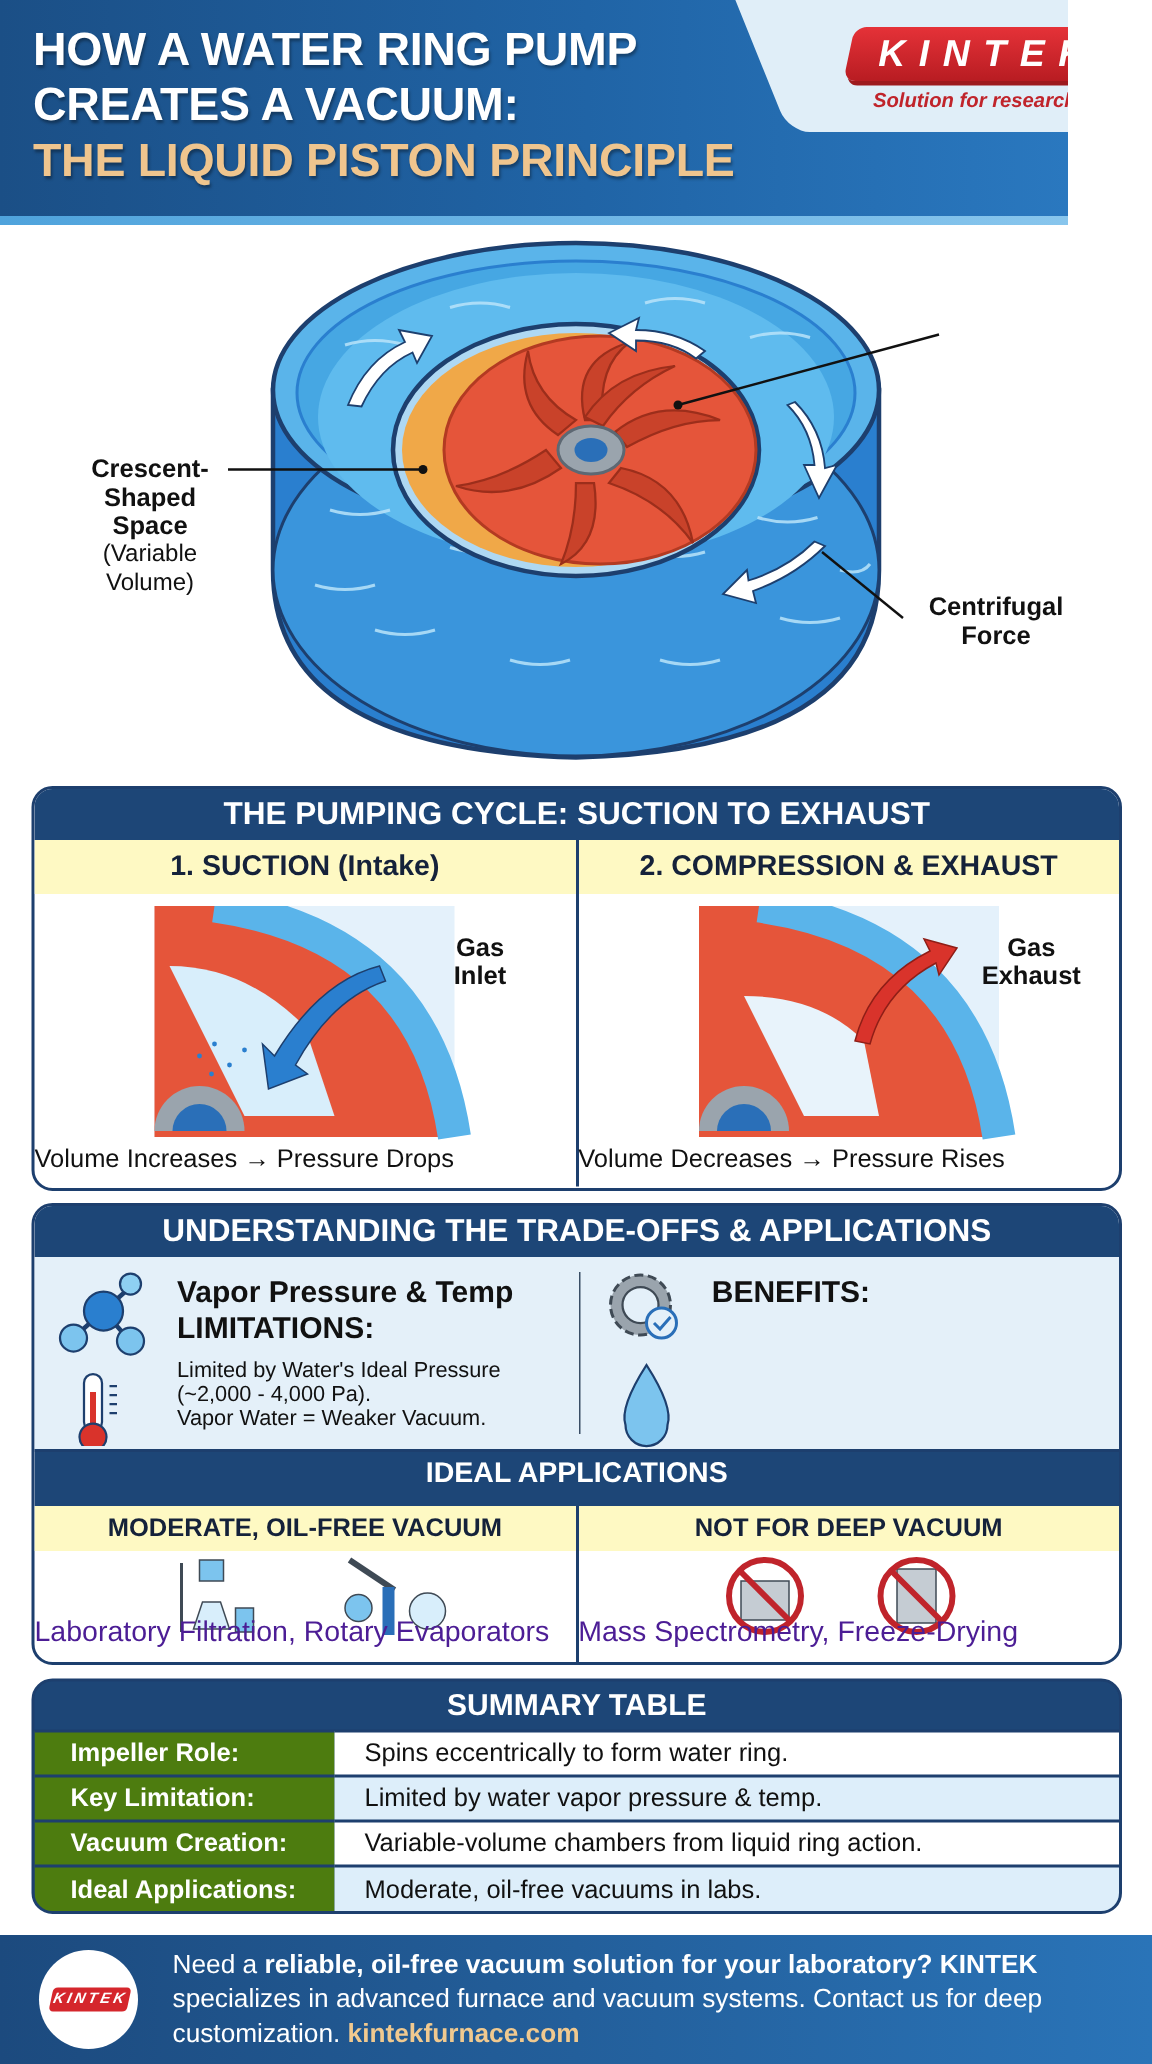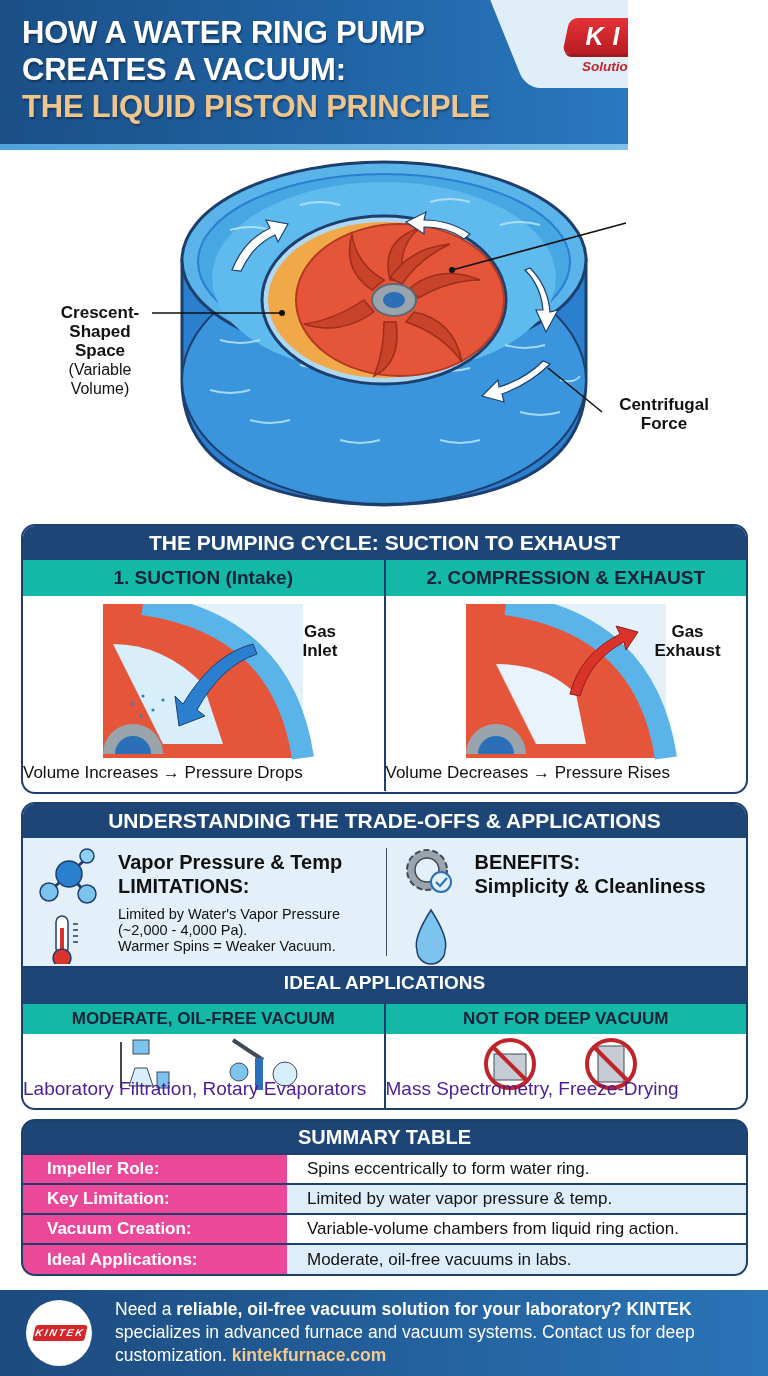--- a/index.html
+++ b/index.html
@@ -1,47 +1,47 @@
 <!DOCTYPE html>
 <html><head>
 <meta charset="utf-8">
 <style>
 *{box-sizing:border-box;margin:0;padding:0}
 body{width:768px;height:1376px;overflow:hidden;background:#ffffff;font-family:"Liberation Sans",sans-serif;position:relative}
-.hdr{position:absolute;left:0;top:0;width:628px;height:150px;background:linear-gradient(90deg,#1b4f86 0%,#2064a6 55%,#2a78bf 100%);overflow:hidden}
+.hdr{position:absolute;left:0;top:0;width:712px;height:150px;background:linear-gradient(90deg,#1b4f86 0%,#2064a6 55%,#2a78bf 100%);overflow:hidden}
 .hdr-strip{position:absolute;left:0;top:144px;width:768px;height:6px;background:linear-gradient(90deg,#4fa3dc,#8cc8ee)}
 .hdr-title{position:absolute;left:22px;top:14px;color:#fff;font-weight:700;font-size:31px;line-height:37px;letter-spacing:-0.2px;text-shadow:1px 2px 2px rgba(0,0,0,.35)}
 .hdr-title .sub{color:#efc58e}
 .logo-panel{position:absolute;left:540px;top:-10px;width:250px;height:98px;background:#e0eef8;border-bottom-left-radius:16px;transform:skewX(0deg)}
 .logo-panel:before{content:"";position:absolute;left:-34px;top:0;width:70px;height:98px;background:#e0eef8;transform:skewX(22deg);border-bottom-left-radius:14px}
 .logo-box{position:absolute;left:566px;top:18px;width:186px;height:36px;background:linear-gradient(180deg,#e53238,#b81c22);border-radius:8px;transform:skewX(-12deg);box-shadow:2px 3px 0 #9d1a1e}
 .logo-text{position:absolute;left:566px;top:18px;width:186px;height:36px;color:#fff;font-weight:700;font-style:italic;font-size:25px;letter-spacing:9px;text-align:center;line-height:36px}
 .logo-tag{position:absolute;left:562px;top:59px;width:196px;color:#c0242b;font-weight:700;font-style:italic;font-size:13.5px;text-align:center}
 .diagram{position:absolute;left:0;top:150px;width:768px;height:365px}
 .lbl{position:absolute;font-size:17px;line-height:19px;color:#111;text-align:center}
 .lbl b{font-weight:700}
 .panel{position:absolute;left:21px;width:727px;border:2px solid #1d3f6e;border-radius:14px;overflow:hidden;background:#fff}
 .ptitle{background:#1d4677;color:#fff;font-weight:700;font-size:21px;text-align:center;height:34px;line-height:34px}
-.orange{background:#14b8a6;color:#15223a;font-weight:700;text-align:center}
+.orange{background:#fef9c3;color:#15223a;font-weight:700;text-align:center}
 .cycle-cols{display:flex;height:231px}
 .ccol{flex:1;position:relative;border-right:2px solid #1d3f6e}
 .ccol:last-child{border-right:none}
 .ccap{position:absolute;left:0;right:0;bottom:8px;text-align:left;font-size:17px;color:#111}
 .trade-body{background:#e4f0f9;display:flex;height:128px;position:relative}
 .tcol{flex:1;position:relative}
 .tdiv{position:absolute;left:363px;top:10px;width:1px;height:108px;background:#3a4e66}
 .t-head{position:absolute;font-weight:700;font-size:20px;line-height:24px;color:#111}
 .t-text{position:absolute;font-size:14.5px;line-height:16px;color:#111}
 .apps-cols{display:flex;height:104px}
 .acol{flex:1;position:relative;border-right:2px solid #1d3f6e}
 .acol:last-child{border-right:none}
 .acap{position:absolute;left:0;right:0;bottom:8px;text-align:left;font-size:19px;color:#4c1d95}
 table.sum{width:100%;border-collapse:collapse}
 table.sum td{height:30px;font-size:17px;border-top:2px solid #1d3f6e}
-td.k{background:#ec4899;color:#fff;font-weight:700;width:264px;padding-left:24px}
+td.k{background:#4d7c0f;color:#fff;font-weight:700;width:200px;padding-left:24px}
 td.v{padding-left:20px;color:#111}
 tr:nth-child(odd) td.v{background:#ffffff}
 tr:nth-child(even) td.v{background:#ddeefa}
 .footer{position:absolute;left:0;top:1290px;width:768px;height:86px;background:linear-gradient(90deg,#1c4a7e,#2a74b8)}
 .f-circle{position:absolute;left:26px;top:10px;width:66px;height:66px;border-radius:50%;background:#fff}
 .f-logo{position:absolute;left:34px;top:35px;width:52px;height:16px;background:#d5262c;border-radius:3px;transform:skewX(-12deg);color:#fff;font-size:10px;font-weight:700;font-style:italic;text-align:center;line-height:16px;letter-spacing:2px}
 .f-text{position:absolute;left:115px;top:8px;width:640px;color:#fff;font-size:17.5px;line-height:23px}
 .f-text b{font-weight:700}
 .f-text .url{color:#f0c98f;font-weight:700}
 </style>
@@ -204,37 +204,36 @@
               <line x1="38" y1="92" x2="43" y2="92"></line>
               <line x1="38" y1="98" x2="43" y2="98"></line>
             </g>
         </g>
       </svg>
       <div class="t-head" style="left:95px;top:12px">
         <div>Vapor Pressure &amp; Temp</div>
         <div>LIMITATIONS:</div>
       </div>
       <div class="t-text" style="left:95px;top:68px">
-        <div>Limited by Water's Vapor Pressure</div>
+        <div>Limited by Water's Ideal Pressure</div>
         <div>(~2,000 - 4,000 Pa).</div>
-        <div>Warmer Spins = Weaker Vacuum.</div>
+        <div>Vapor Water = Weaker Vacuum.</div>
       </div>
     </div>
     <div class="tdiv"></div>
     <div class="tcol">
       <svg width="60" height="120" style="position:absolute;left:16px;top:8px">
         <circle cx="26" cy="24" r="20" fill="#9aa4ad" stroke="#3f4a55" stroke-width="2" stroke-dasharray="6 3"></circle>
         <circle cx="26" cy="24" r="12" fill="#e4f0f9" stroke="#3f4a55" stroke-width="1.5"></circle>
         <circle cx="40" cy="36" r="10" fill="#e4f0f9" stroke="#2a6fb8" stroke-width="2"></circle>
         <path d="M35 36 l4 4 l7 -8" stroke="#2a6fb8" stroke-width="2" fill="none"></path>
         <path d="M30 64 q-18 28 -14 40 a14 14 0 0 0 28 0 q4 -12 -14 -40 z" fill="#7cc4ee" stroke="#1d3f6e" stroke-width="1.5"></path>
       </svg>
       <div class="t-head" style="left:90px;top:12px">
         <div>BENEFITS:</div>
-        <div>Simplicity &amp; Cleanliness</div>
       </div>
     </div>
   </div>
   <div class="ptitle" style="height:38px;line-height:30px;font-size:19px;border-top:2px solid #1d3f6e">IDEAL APPLICATIONS</div>
   <div class="apps-cols">
     <div class="acol">
       <div class="orange" style="height:30px;line-height:30px;font-size:17px">MODERATE, OIL-FREE VACUUM</div>
       <svg width="200" height="54" style="position:absolute;left:90px;top:34px">
         <g>
             <rect x="20" y="2" width="16" height="14" fill="#7cc4ee" stroke="#3f4a55"></rect>

